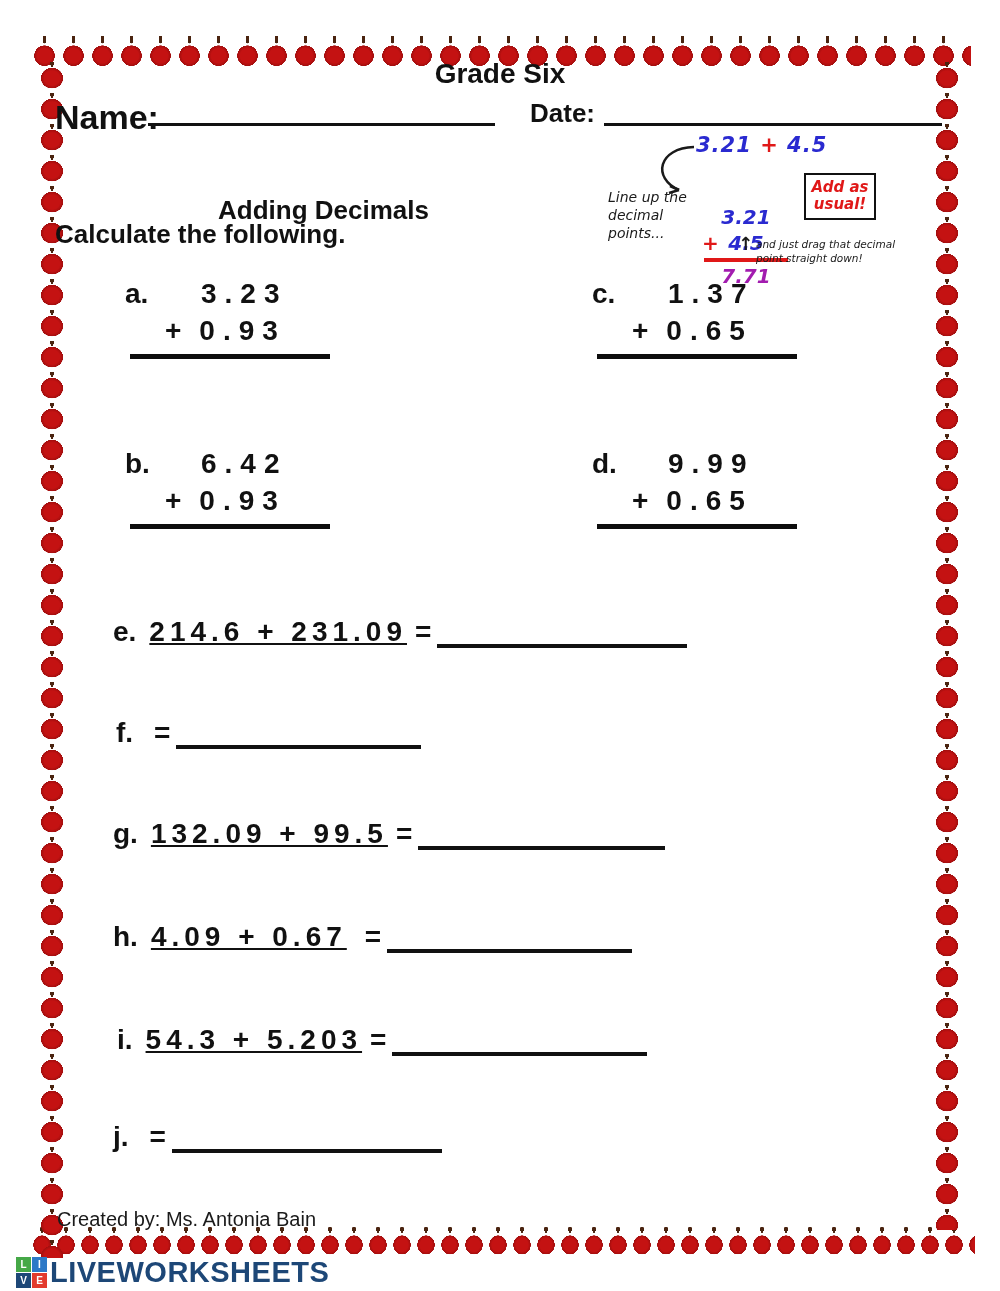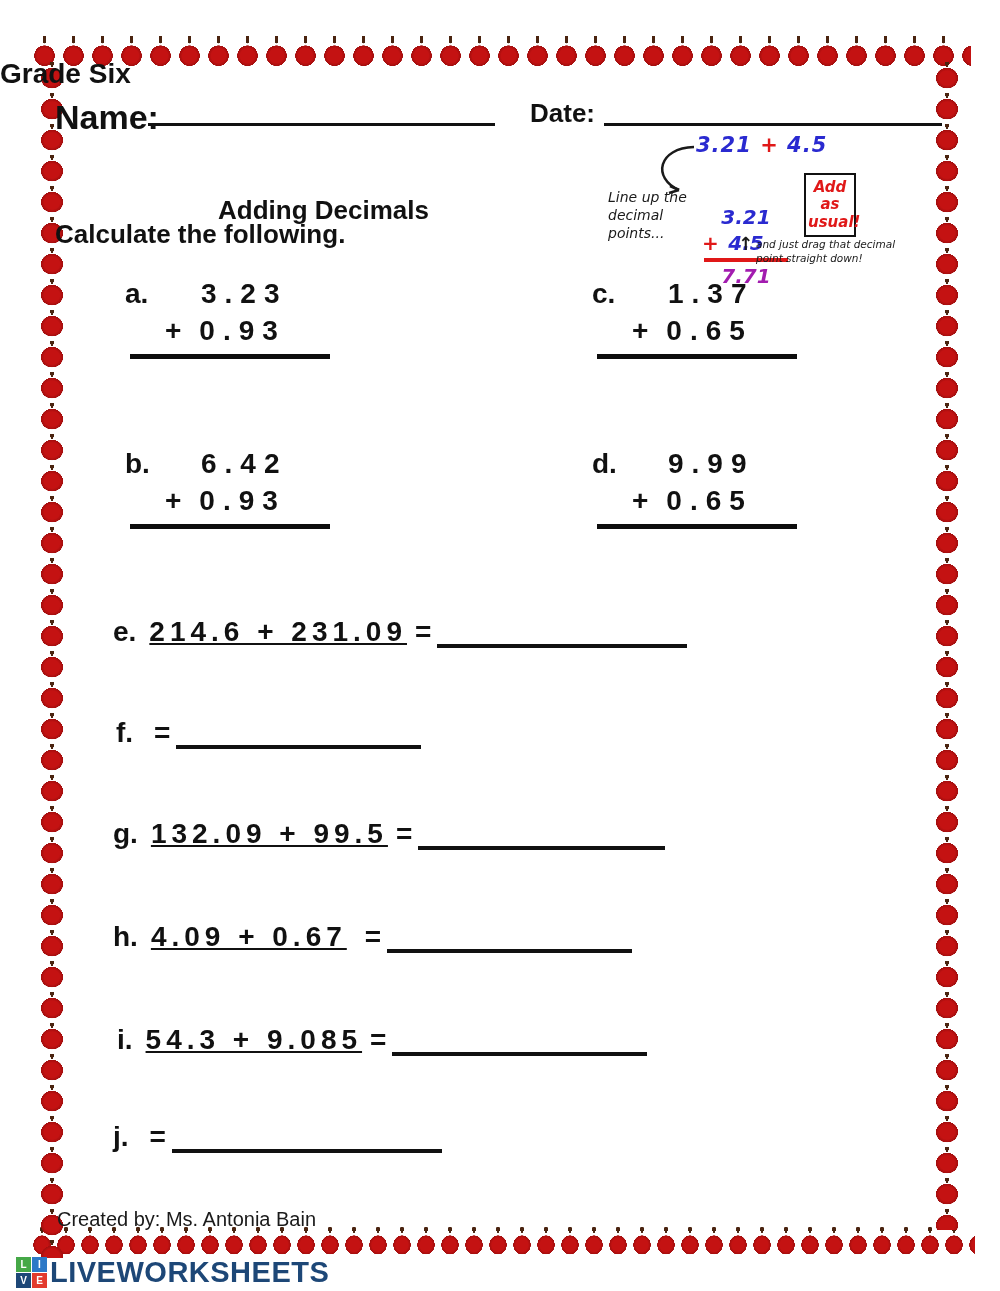--- a/index.html
+++ b/index.html
@@ -37,21 +37,21 @@
   }
   .apples-right {
     left:928px; top:62px; width:38px; height:1168px;
     background-image:
       radial-gradient(ellipse 2px 4px at 50% 5%, #4a2410 85%, rgba(0,0,0,0) 90%),
       radial-gradient(ellipse 14px 13px at 50% 52%, #c41212 55%, #a30e0e 78%, rgba(0,0,0,0) 80%);
     background-size:38px 31px;
   }
 
   
-  .grade-title { position:absolute; top:58px; left:0; right:0; text-align:left;
+  .grade-title { position:absolute; top:58px; left:0; right:0; text-align:center;
     font-size:28px; font-weight:bold; }
   .name-label { position:absolute; left:55px; top:98px; font-size:34px; font-weight:bold; }
   .name-line  { position:absolute; left:148px; top:98px; width:347px; height:28px;
     border-bottom:3px solid #111; }
   .date-label { position:absolute; left:530px; top:98px; font-size:26px; font-weight:bold;text-align:center; }
   .date-line  { position:absolute; left:604px; top:98px; width:338px; height:28px;
     border-bottom:3px solid #111; }
   .ws-title   { position:absolute; left:218px; top:159px; font-size:26px; font-weight:bold;margin-top:36px; }
   .instruction{ position:absolute; left:55px; top:219px; font-size:26px; font-weight:bold; }
 
@@ -70,21 +70,21 @@
   .ex-col    { position:absolute; left:106px; top:36px; width:84px; text-align:center;
     font-size:20px; font-weight:bold; }
   .ex-a2 { position:relative; margin-top:2px; }
   .ex-a2 .ex-plus { position:absolute; left:-2px; }
   .ex-rule { margin-top:3px; width:84px; height:3.5px; background:#e01818; }
   .ex-sum { margin-top:2px; }
   .ex-uparrow { position:absolute; left:140px; top:103px; font-size:18px; font-weight:bold;
     color:#1a1a1a; }
   .ex-drag { position:absolute; left:158px; top:108px; width:148px; font-size:10.5px;
     line-height:1.3; color:#1a1a1a; }
-  .ex-callout { position:absolute; left:206px; top:43px; width:52px; border:2.5px solid #111;
+  .ex-callout { position:absolute; left:206px; top:43px; width:72px; border:2.5px solid #111;
     background:#fff; padding:4px 2px; text-align:center; font-size:15px; font-weight:bold;
     line-height:1.15; color:#e01818; }
 
   
   .vblock { position:absolute; width:215px; font-size:28px; font-weight:bold; }
   .vlabel { position:absolute; left:0; top:0; }
   .vrow1 { margin-left:76px; letter-spacing:8px; white-space:nowrap; }
   .vrow2 { margin-top:5px; margin-left:40px; white-space:nowrap; }
   .vrow2 .vplus { letter-spacing:0; margin-right:18px; }
   .vrow2 .vnum  { letter-spacing:8px; }
@@ -220,21 +220,21 @@
 
 <div class="hrow pos-h">
   <span class="hlabel">h.</span>
   <span class="hexpr">4.09 + 0.67</span>
   <span class="heq" style="margin-left:18px">=</span>
   <span class="hblank" style="width:245px"></span>
 </div>
 
 <div class="hrow pos-i">
   <span class="hlabel">i.</span>
-  <span class="hexpr">54.3 + 9.085</span>
+  <span class="hexpr">54.3 + 5.203</span>
   <span class="heq">=</span>
   <span class="hblank" style="width:255px"></span>
 </div>
 
 <div class="hrow pos-j">
   <span class="hlabel">j.</span>
   <span class="heq">=</span>
   <span class="hblank" style="width:270px"></span>
 </div>
 

